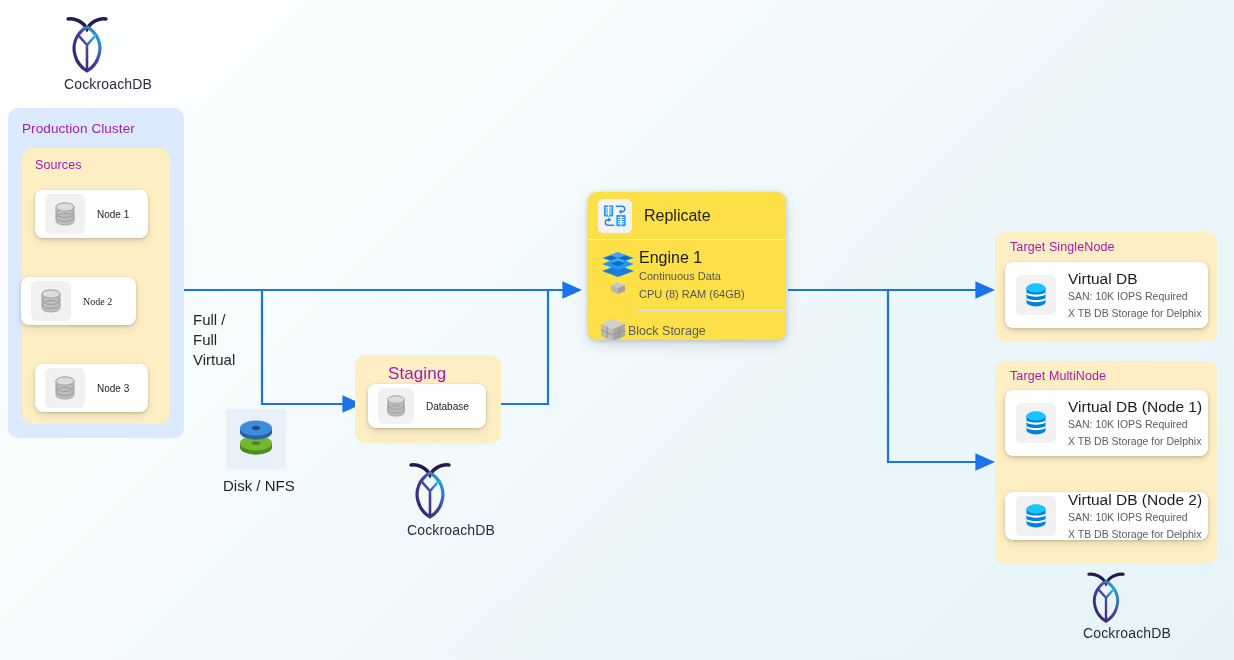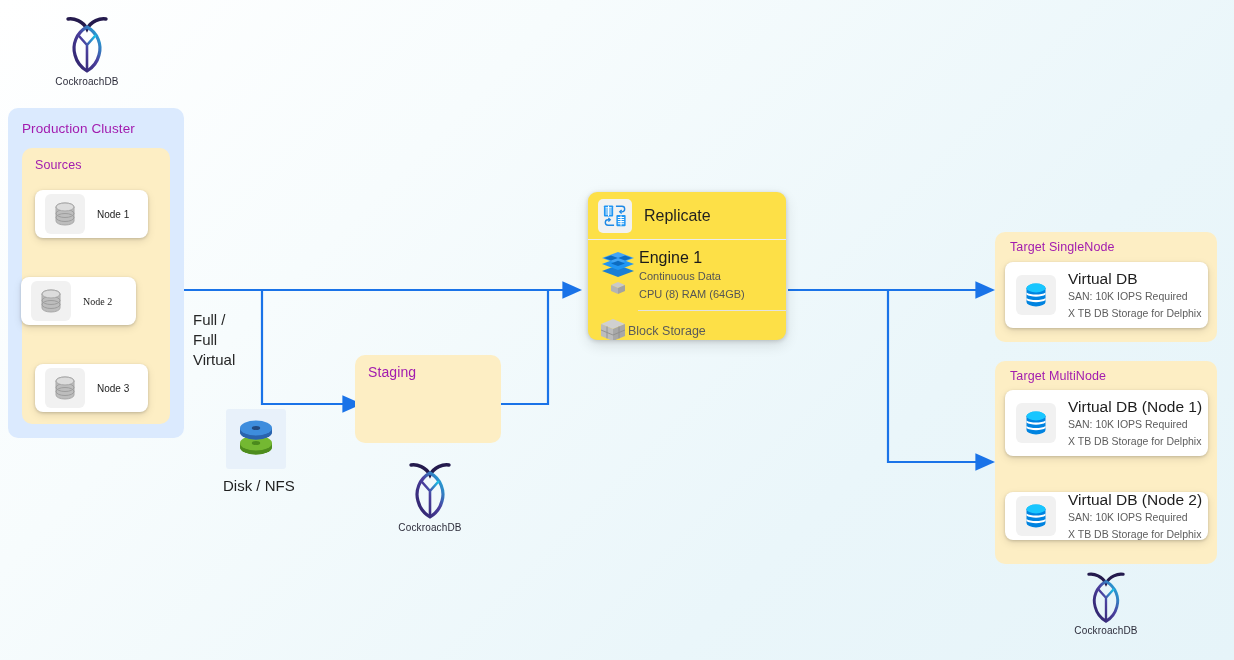--- a/index.html
+++ b/index.html
@@ -53,21 +53,21 @@
   .engine-body .txt{margin-left:1px;}
   .eng-title{font-size:16px;color:#1b1b1b;line-height:1.1;}
   .eng-sub{font-size:11px;color:#555;line-height:1.45;margin-top:2px;}
   .divider{height:1px;background:#e2e2e2;margin:8px 0 0 50px;}
   .storage-row{display:flex;align-items:center;padding:6px 10px 10px 10px;}
   .storage-label{font-size:12.5px;color:#5a5a5a;}
 
   
   .flow-label{font-size:15px;color:#262626;line-height:1.32;}
   .plain-label{font-size:15px;color:#1f1f1f;text-align:center;}
-  .brand-label{font-size:10px;color:#2c2c3a;text-align:center;letter-spacing:.15px;}
+  .brand-label{font-size:14px;color:#2c2c3a;text-align:right;letter-spacing:.15px;}
   .disk-tile{width:60px;height:60px;border-radius:3px;background:#e8f1fa;
     display:flex;align-items:center;justify-content:center;}
   svg{display:block;}
 </style>
 </head>
 <body>
 
 <div id="canvas">
 
   <svg class="abs" style="left:0;top:0;" width="1234" height="660">
@@ -175,22 +175,36 @@
         <ellipse cx="23" cy="17" rx="16" ry="7.5" fill="#2f6fc0"></ellipse>
         <path d="M7,13 L7,17 A16,7.5 0 0 0 39,17 L39,13 Z" fill="#2a63ad"></path>
         <ellipse cx="23" cy="13" rx="16" ry="7.5" fill="#3e8ddd"></ellipse>
         <ellipse cx="23" cy="13" rx="4.2" ry="2" fill="#22497f"></ellipse>
       </svg>
     </div>
     <div class="plain-label" style="margin-top:8px;width:64px;white-space:nowrap;margin-left:-3px;">Disk / NFS</div>
   </div>
 
   <div class="abs group-amber" style="left:355px;top:355px;width:146px;height:88px;"></div>
-  <div class="abs group-title" style="left:368px;top:364px;font-size:14px;">Staging</div>
-
+  <div class="abs group-title" style="left:388px;top:364px;font-size:17px;">Staging</div>
+
+  <div class="abs card card-stack" style="left:368px;top:384px;width:118px;height:44px;">
+    <div class="card-row">
+      <div class="icon-tile" style="width:36px;height:36px;">
+        <svg width="22" height="24" viewBox="0 0 24 26">
+          <ellipse cx="12" cy="6" rx="9" ry="4" fill="#cfcfcf" stroke="#a8a8a8" stroke-width="1"></ellipse>
+          <path d="M3,6 L3,20 A9,4 0 0 0 21,20 L21,6" fill="#bdbdbd" stroke="#a8a8a8" stroke-width="1"></path>
+          <ellipse cx="12" cy="12.5" rx="9" ry="4" fill="none" stroke="#9d9d9d" stroke-width="1"></ellipse>
+          <ellipse cx="12" cy="16.5" rx="9" ry="4" fill="none" stroke="#9d9d9d" stroke-width="1"></ellipse>
+          <ellipse cx="12" cy="6" rx="9" ry="4" fill="#dcdcdc" stroke="#a8a8a8" stroke-width="1"></ellipse>
+        </svg>
+      </div>
+      <div class="card-label">Database</div>
+    </div>
+  </div>
 
   <div class="abs" style="left:365px;top:458px;width:130px;">
     <div style="display:flex;justify-content:center;">
       <svg width="52" height="62" viewBox="0 0 52 62">
         <defs>
           <linearGradient id="cg2" x1="0" y1="1" x2="1" y2="0">
             <stop offset="0%" stop-color="#2b1f63"></stop>
             <stop offset="55%" stop-color="#4b3f9e"></stop>
             <stop offset="100%" stop-color="#19c2e8"></stop>
           </linearGradient>

